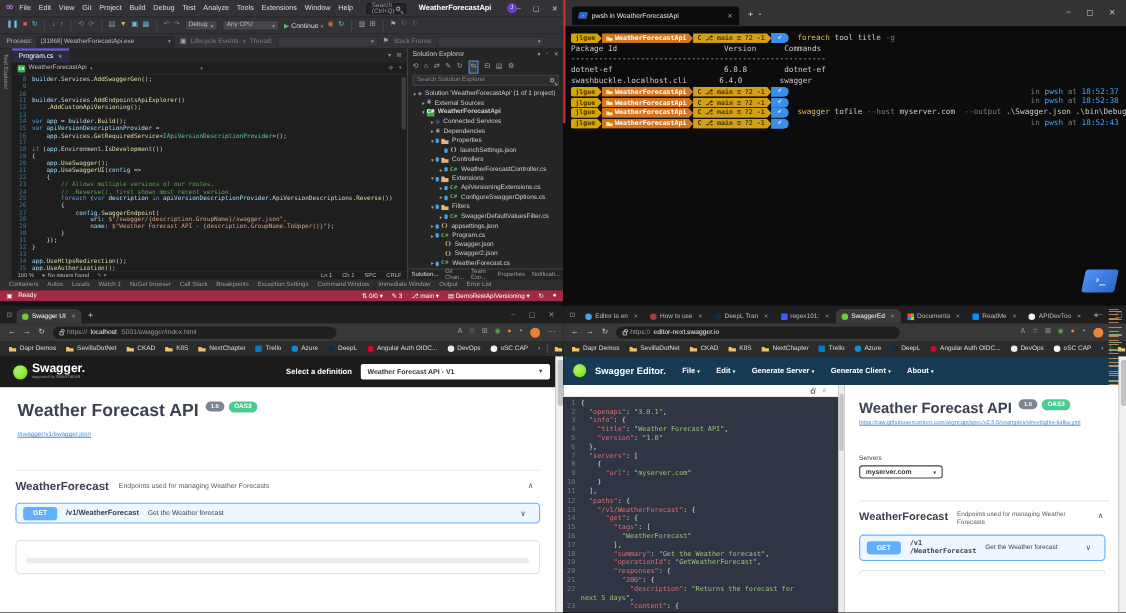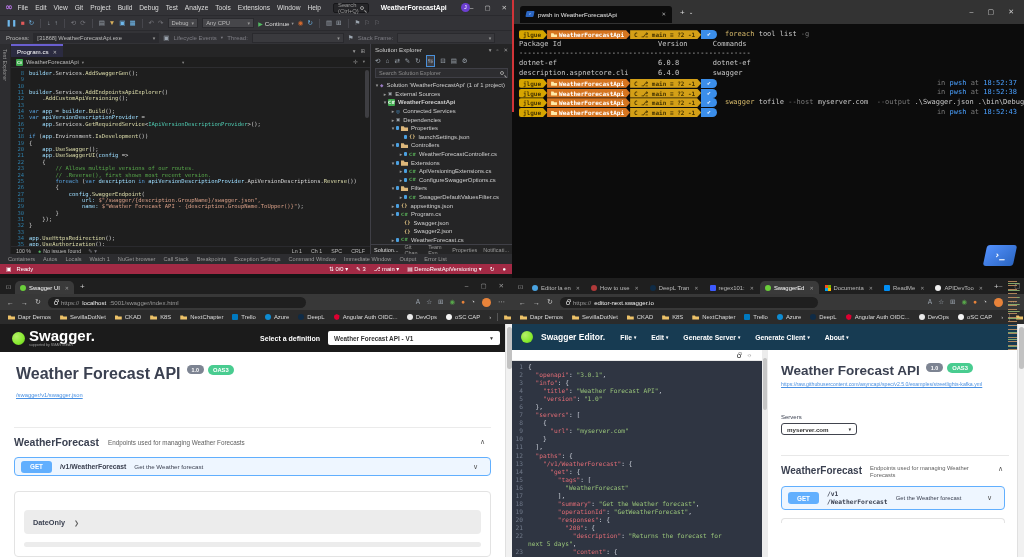--- a/index.html
+++ b/index.html
@@ -121,21 +121,21 @@
 .bm-folder{width:7px;height:5px;background:#edc268;clip-path:polygon(0 18%,38% 18%,48% 42%,100% 42%,100% 100%,0 100%);flex:none}
 .bm-dot{width:6px;height:6px;border-radius:50%;flex:none}
 .bm-more{margin-left:auto;display:flex;align-items:center;gap:6px;color:#ccc}
 .scroll-v{position:absolute;right:0;top:46px;bottom:0;width:7px;background:#f1f1f1;border-left:1px solid #e0e0e0}
 .scroll-v .thumb{position:absolute;top:3px;left:1px;width:5px;height:42px;background:#c2c2c2;border-radius:3px}
 
 
 .sw-topbar{height:28px;background:#1b1b1b;display:flex;align-items:center;padding:0 12px}
 .sw-logo{width:13px;height:13px;border-radius:50%;background:radial-gradient(circle at 35% 35%,#b8f06b,#85ea2d 60%,#5fae1e);flex:none;margin-right:4px}
 .sw-brand{display:flex;flex-direction:column;line-height:1}
-.sw-brand .b1{color:#fff;font-weight:700;font-size:15px}
+.sw-brand .b1{color:#fff;font-weight:700;font-size:11px}
 .sw-brand .b2{color:#9a9a9a;font-size:3.6px;margin-top:1px}
 .sw-defwrap{margin-left:auto;display:flex;align-items:center;gap:8px}
 .sw-deflabel{color:#fff;font-weight:700;font-size:7px}
 .sw-select{width:172px;height:14px;background:#fff;border-radius:2px;display:flex;align-items:center;padding:0 6px;font-size:6.4px;color:#333;font-weight:700}
 .sw-select .car{margin-left:auto;color:#333;font-size:5px}
 .sw-page{position:absolute;left:0;top:74px;right:7px;bottom:0;background:#fff;overflow:hidden}
 .sw-info{padding:13px 16px 0}
 .sw-h1{display:flex;align-items:center;font-size:16px;font-weight:700;color:#3b4151}
 .b-ver{background:#7d8492;border-radius:8px;color:#fff;font-size:5.3px;font-weight:700;padding:1.5px 5px;margin-left:6px;align-self:flex-start}
 .b-oas{background:#49cc90;border-radius:8px;color:#fff;font-size:5.8px;font-weight:700;padding:2px 5px;margin-left:4px;align-self:flex-start}
@@ -539,25 +539,25 @@
       </div>
       <span class="tm-plus">+</span>
       <span class="tm-car">⌄</span>
       <div class="winbtns" style="margin-right:10px;gap:14px;font-size:7px">
         <span>–</span>
         <span>▢</span>
         <span>✕</span>
       </div>
     </div>
     <div class="tm-body">
-        <div class="tl"><span class="seg sy">jlgue</span><span class="seg so"><i class="mini-folder"></i>WeatherForecastApi</span><span class="seg sg">C ⎇ main ≡ ?2 -1</span><span class="seg sb">✔</span><span class="tt-y">  foreach</span><span class="tt-w"> tool list </span><span class="tt-d">-g</span></div>
+        <div class="tl"><span class="seg sy">jlgue</span><span class="seg so"><i class="mini-folder"></i>WeatherForecastApi</span><span class="seg sg">C ⎇ main ≡ ?2 -1</span><span class="seg sb">✔</span><span class="tt-y">  foreach</span><span class="tt-w"> tool title </span><span class="tt-d">-g</span></div>
         <div class="tl"><span class="tt-w">Package Id                       Version      Commands</span></div>
         <div class="tl"><span class="tt-w">-------------------------------------------------------</span></div>
         <div class="tl"><span class="tt-w">dotnet-ef                        6.0.8        dotnet-ef</span></div>
-        <div class="tl"><span class="tt-w">description.aspnetcore.cli       6.4.0        swagger</span></div>
+        <div class="tl"><span class="tt-w">swashbuckle.localhost.cli       6.4.0        swagger</span></div>
         <div class="tl"><span class="seg sy">jlgue</span><span class="seg so"><i class="mini-folder"></i>WeatherForecastApi</span><span class="seg sg">C ⎇ main ≡ ?2 -1</span><span class="seg sb">✔</span><span class="tsp"></span><span class="tt-d">in </span><span class="tt-b">pwsh</span><span class="tt-d"> at </span><span class="tt-b">18:52:37</span></div>
         <div class="tl"><span class="seg sy">jlgue</span><span class="seg so"><i class="mini-folder"></i>WeatherForecastApi</span><span class="seg sg">C ⎇ main ≡ ?2 -1</span><span class="seg sb">✔</span><span class="tsp"></span><span class="tt-d">in </span><span class="tt-b">pwsh</span><span class="tt-d"> at </span><span class="tt-b">18:52:38</span></div>
         <div class="tl"><span class="seg sy">jlgue</span><span class="seg so"><i class="mini-folder"></i>WeatherForecastApi</span><span class="seg sg">C ⎇ main ≡ ?2 -1</span><span class="seg sb">✔</span><span class="tt-y">  swagger</span><span class="tt-w"> tofile </span><span class="tt-d">--host</span><span class="tt-w"> myserver.com  </span><span class="tt-d">--output</span><span class="tt-w"> .\Swagger.json .\bin\Debug\ne</span></div>
         <div class="tl"><span class="seg sy">jlgue</span><span class="seg so"><i class="mini-folder"></i>WeatherForecastApi</span><span class="seg sg">C ⎇ main ≡ ?2 -1</span><span class="seg sb">✔</span><span class="tsp"></span><span class="tt-d">in </span><span class="tt-b">pwsh</span><span class="tt-d"> at </span><span class="tt-b">18:52:43</span></div>
       </div>
     <div class="ps-logo">›_</div>
   </div>
 
   <div class="q" id="q-b1">
     <div class="br-tabbar">
@@ -680,24 +680,20 @@
         <span class="sw-tagdesc">Endpoints used for managing Weather Forecasts</span>
         <span class="chev">∧</span>
       </div>
       <div class="sw-get">
         <span class="badge-get">GET</span>
         <span class="sw-path">/v1/WeatherForecast</span>
         <span class="sw-sum">Get the Weather forecast</span>
         <span class="chev">∨</span>
       </div>
       <div class="sw-schemas">
-        <div class="schema-item">
-          <span>DateOnly</span>
-          <span class="ar">❯</span>
-        </div>
         <div class="schema-item partial"></div>
       </div>
     </div>
     <div class="scroll-v">
         <div class="thumb"></div>
       </div>
   </div>
 
   <div class="q" id="q-b2">
     <div class="br-tabbar">

